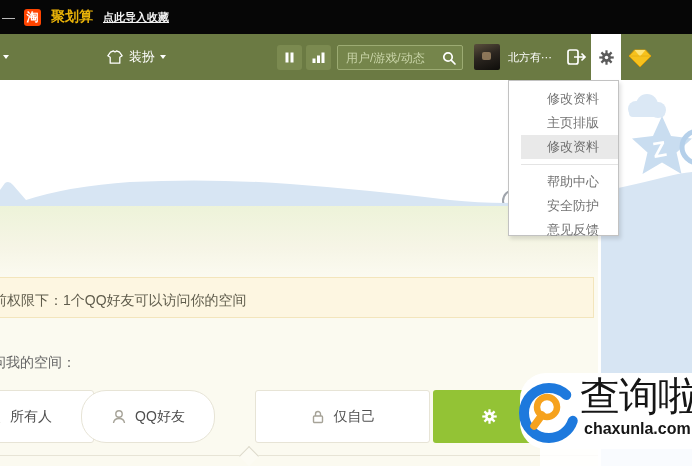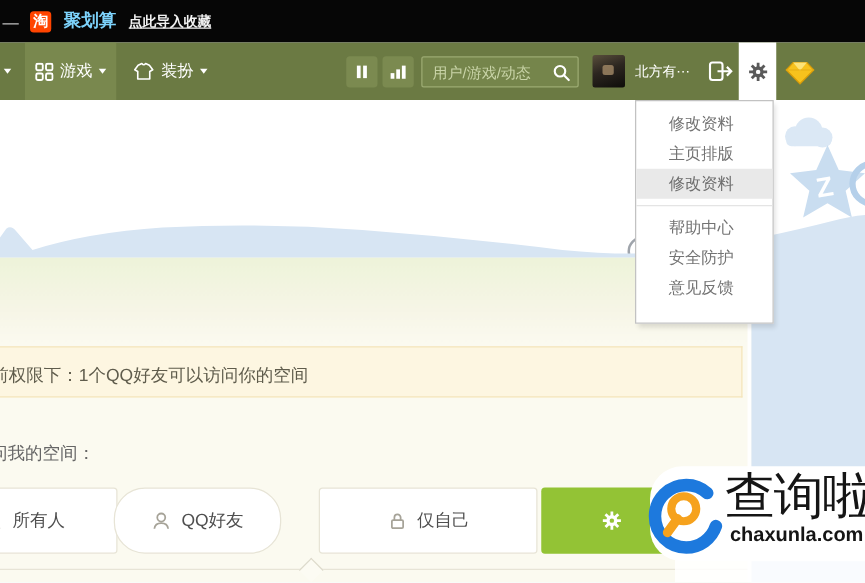--- a/index.html
+++ b/index.html
@@ -15,36 +15,36 @@
          background:linear-gradient(to bottom,#edf3d9 0px,#f6f5e6 42px,#fbfaf0 70px,#fbfaf0 100%);
          border-right:3px solid rgba(255,255,255,.92);box-sizing:border-box;}
   #notice{left:0;top:71px;width:594px;height:41px;background:#fdf6e1;
           border:1px solid #f3e5bc;border-left:none;box-sizing:border-box;}
   #notice .txt{margin:14px 0 0 -7px;font-size:14px;color:#5f5c4c;white-space:nowrap;}
   #question{left:-8px;top:148px;font-size:14px;color:#666;white-space:nowrap;}
   .opt-btn{position:absolute;top:184px;height:53px;background:#fff;border:1px solid #e7e4d6;
            border-radius:3px;box-sizing:border-box;display:flex;align-items:center;
            justify-content:center;gap:8px;font-size:14px;color:#4f4f4f;cursor:pointer;}
   #btn-everyone{left:-56px;width:150px;}
-  #btn-friends{left:91px;width:134px;border-radius:25px;}
+  #btn-friends{left:81px;width:134px;border-radius:25px;}
   #btn-onlyme{left:255px;width:175px;}
   #btn-custom{left:433px;width:152px;background:#93c335;border:none;justify-content:flex-start;
               padding-left:48px;}
   #bottom-line{left:0;top:249px;width:598px;border-top:1px solid #e7e4d6;height:0;}
   #notch{left:242px;top:243px;width:13px;height:13px;background:#fcfbf3;
          border-left:1px solid #dddacb;border-top:1px solid #dddacb;transform:rotate(45deg);}
 
   
   #topbar{left:0;top:0;width:692px;height:34px;background:#060606;z-index:5;
           display:flex;align-items:center;padding-left:2px;box-sizing:border-box;gap:10px;
           color:#e8e8e8;font-size:13px;}
   #tb-dash{color:#cfcfcf;letter-spacing:-1px;}
   #taobao-badge{width:17px;height:17px;background:#ff4400;border-radius:3px;color:#fff;
                 font-size:12px;line-height:17px;text-align:center;font-weight:bold;}
-  #tb-brand{font-weight:bold;font-size:14px;color:#7dd3fc;}
+  #tb-brand{font-weight:bold;font-size:14px;color:#eab308;}
   #tb-link{font-size:11px;color:#f2f2f2;text-decoration:underline;font-weight:bold;cursor:pointer;}
 
   
   #navbar{left:0;top:34px;width:692px;height:46px;background:#6b7a43;z-index:5;}
   .nav-caret{width:0;height:0;border-left:3.5px solid transparent;border-right:3.5px solid transparent;
              border-top:4px solid #fff;}
   #caret-left{left:3px;top:21px;}
   .nav-item{position:absolute;top:0;height:46px;display:flex;align-items:center;gap:5px;
             color:#fff;font-size:13px;cursor:pointer;justify-content:center;}
   #nav-games{left:20px;width:73px;background:#79884e;}
@@ -64,23 +64,23 @@
           background:linear-gradient(160deg,#5a4f3c 0%,#2c2620 45%,#0e0d0a 100%);}
   #avatar .face{position:absolute;left:8px;top:8px;width:9px;height:8px;background:#9c8463;
           border-radius:2px;opacity:.85;}
   #username{left:508px;top:16px;color:#fff;font-size:11px;cursor:pointer;white-space:nowrap;}
   #logout{left:566px;top:13px;cursor:pointer;}
   #gear-col{left:591px;top:0;width:30px;height:46px;background:#fff;display:flex;
             align-items:center;justify-content:center;cursor:pointer;}
   #diamond{left:628px;top:14px;cursor:pointer;}
 
   
-  #dropdown{left:508px;top:80px;width:111px;height:179px;background:#fff;
+  #dropdown{left:508px;top:80px;width:111px;height:156px;background:#fff;
             border:1px solid #c2c2c2;box-sizing:border-box;z-index:6;padding-top:6px;
-            box-shadow:2px 3px 4px rgba(0,0,0,.12);}
+            box-shadow:2px 3px 4px rgba(0,0,0,.12);padding-left:12px;}
   .dd-item{height:24px;line-height:24px;padding-left:26px;font-size:13px;color:#737373;cursor:pointer;}
   .dd-item.selected{background:#e9e9e9;color:#6e6e6e;}
   .dd-divider{border-top:1px solid #e4e4e4;margin:5px 0;height:0;}
 
   
   #watermark{left:520px;top:373px;width:172px;height:76px;background:#fff;
              border-radius:26px 0 0 26px;z-index:8;}
   #wm-fade{left:540px;top:448px;width:152px;height:18px;background:rgba(255,255,255,.85);z-index:7;}
   #wm-logo{left:-4px;top:4px;}
   #wm-title{left:60px;top:-4px;font-family:"Liberation Serif","DejaVu Serif",serif;
@@ -156,32 +156,20 @@
 <div id="topbar">
   <span id="tb-dash">—</span>
   <span id="taobao-badge">淘</span>
   <span id="tb-brand">聚划算</span>
   <span id="tb-link">点此导入收藏</span>
 </div>
 
 <div id="navbar" class="abs">
   <div id="caret-left" class="abs nav-caret"></div>
 
-  <div id="nav-games" class="nav-item">
-    <svg width="15" height="15" viewBox="0 0 15 15">
-      <g fill="none" stroke="#fff" stroke-width="1.5">
-        <rect x="1" y="1" width="5.2" height="5.2" rx="1.2"></rect>
-        <rect x="8.8" y="1" width="5.2" height="5.2" rx="1.2"></rect>
-        <rect x="1" y="8.8" width="5.2" height="5.2" rx="1.2"></rect>
-        <rect x="8.8" y="8.8" width="5.2" height="5.2" rx="1.2"></rect>
-      </g>
-    </svg>
-    <span>游戏</span>
-    <span class="nav-caret"></span>
-  </div>
 
   <div id="nav-dress" class="nav-item">
     <svg width="18" height="16" viewBox="0 0 18 16">
       <path d="M4.5,3.2 L7.5,1.8 Q9,3.8 10.5,1.8 L13.5,3.2 L16.2,6.8 L13.8,8.2 L13.8,14.2 L4.2,14.2 L4.2,8.2 L1.8,6.8 Z" fill="none" stroke="#fff" stroke-width="1.3" stroke-linejoin="round"></path>
     </svg>
     <span>装扮</span>
     <span class="nav-caret"></span>
   </div>
 
   <div id="btn-pause" class="sq-btn">

